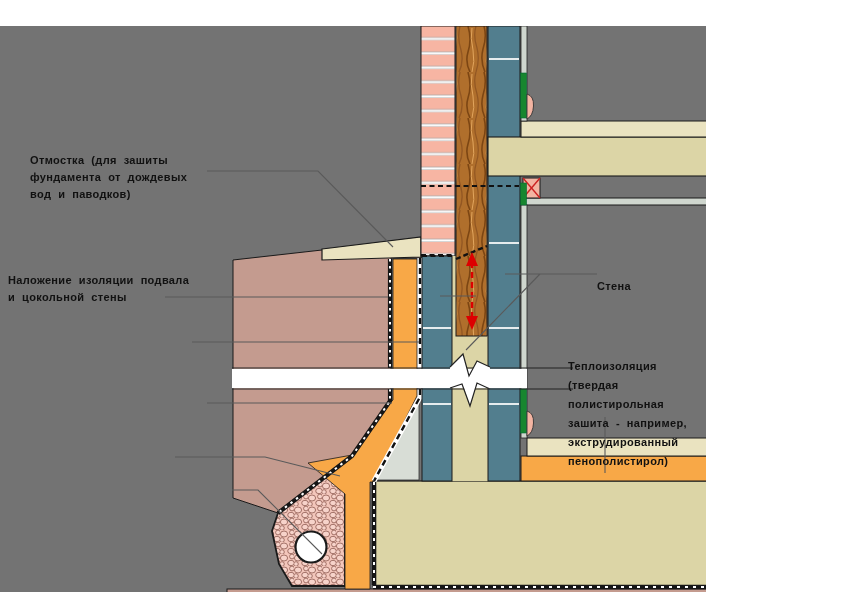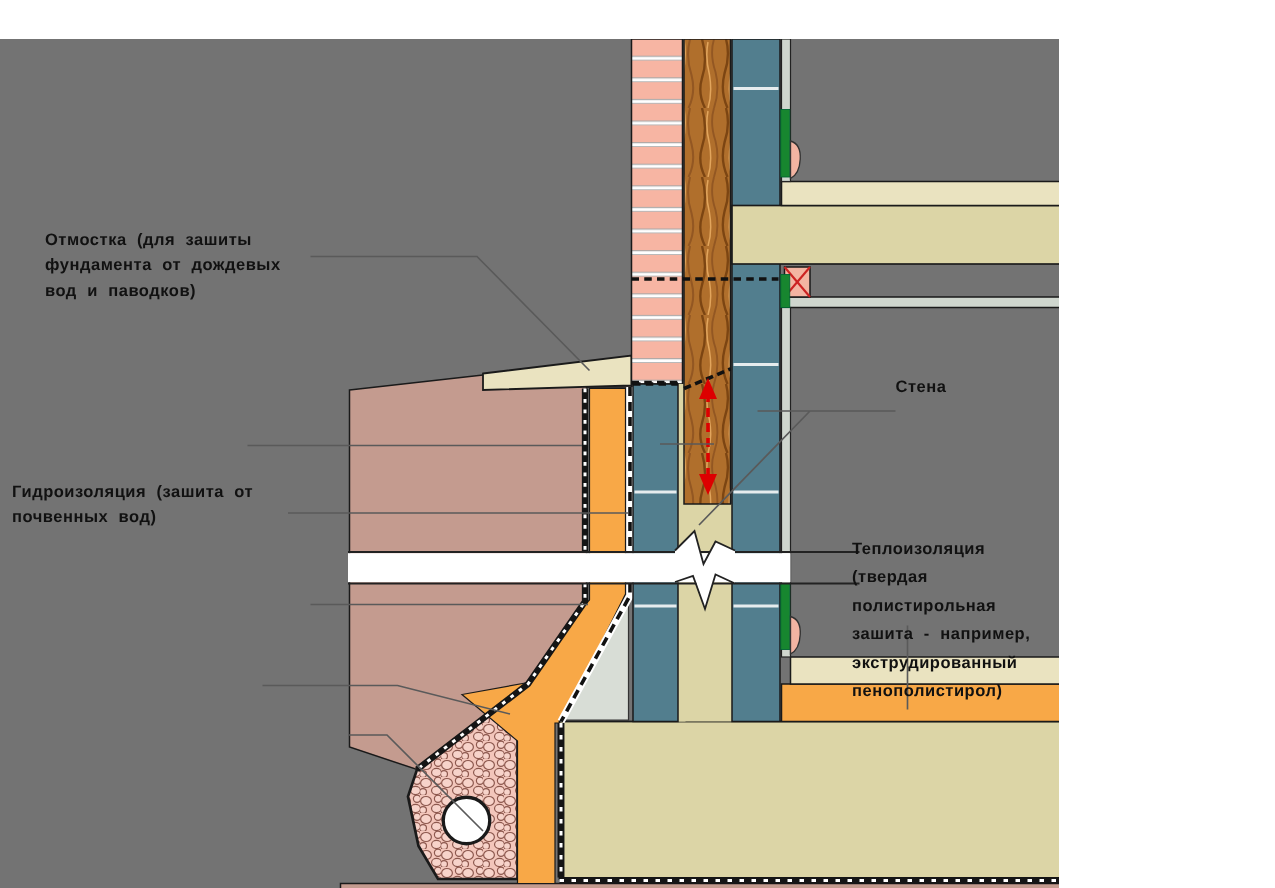--- a/index.html
+++ b/index.html
@@ -152,20 +152,20 @@
     <path d="M175,431 H265 L340,450"></path>
     <path d="M232,464 H258 L322,528"></path>
     <path d="M597,248 H505 M540,248 L466,324"></path>
     <path d="M605,391 V447"></path>
   </g>
 </svg>
 
 <div class="lbl" style="left:30px;top:126px">Отмостка (для зашиты
 фундамента от дождевых
 вод и паводков)</div>
-<div class="lbl" style="left:8px;top:294px">Гидроизоляция (зашита от
-почвенных вод)</div>
-<div class="lbl" style="left:597px;top:224px">Стена</div>
+<div class="lbl" style="left:8px;top:246px">Наложение изоляции подвала
+и цокольной стены</div>
+<div class="lbl" style="left:597px;top:252px">Стена</div>
 <div class="lbl wide" style="left:568px;top:331px">Теплоизоляция (твердая полистирольная
 зашита - например, экструдированный
 пенополистирол)</div>
 
 </div>
 
 </body></html>

